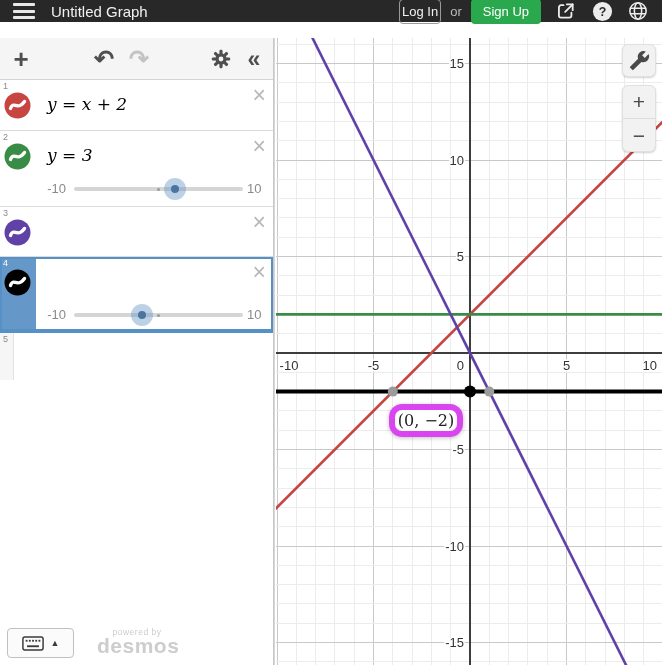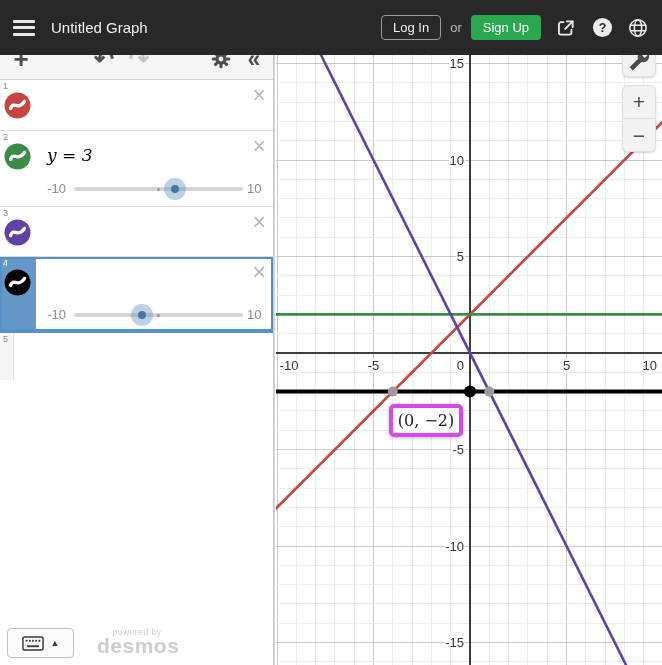--- a/index.html
+++ b/index.html
@@ -1,24 +1,24 @@
 <!DOCTYPE html>
 <html><head>
 <meta charset="utf-8">
 <style>
   * { margin:0; padding:0; box-sizing:border-box; }
   html,body { width:662px; height:665px; overflow:hidden; font-family:"Liberation Sans", sans-serif; background:#fff; }
 
   
-  .topbar { position:absolute; left:0; top:0; width:662px; height:55px; background:#282828; display:flex; align-items:center; z-index:30; }
+  .topbar { position:absolute; left:0; top:0; width:662px; height:22px; background:#282828; display:flex; align-items:center; z-index:30; }
   .hamburger { width:22px; height:16px; margin-left:13px; display:flex; flex-direction:column; justify-content:space-between; cursor:pointer; }
   .hamburger span { display:block; height:3px; background:#e8e8e8; border-radius:1px; }
   .graph-title { color:#f0f0f0; font-size:15px; margin-left:16px; }
   .topbar-right { margin-left:auto; display:flex; align-items:center; gap:9px; padding-right:13px; }
-  .login-btn { color:#f0f0f0; font-size:13px; border:1px solid #9a9a9a; border-radius:4px; padding:4px 11px; background:transparent; cursor:pointer; }
+  .login-btn { color:#f0f0f0; font-size:13px; border:1px solid #9a9a9a; border-radius:4px; padding:4px 2px; background:transparent; cursor:pointer; }
   .or-label { color:#bbb; font-size:13px; }
   .signup-btn { color:#fff; font-size:13px; border:none; border-radius:4px; padding:5px 12px; cursor:pointer; }
   .tb-icon { width:22px; height:22px; display:flex; align-items:center; justify-content:center; cursor:pointer; margin-left:5px; }
 
   
   .sidebar { position:absolute; left:0; top:38px; width:274px; height:627px; background:#fff; border-right:1px solid #c9c9c9; z-index:20; }
   .expr-toolbar { position:relative; height:42px; background:#f5f5f5; border-bottom:1px solid #d4d4d4; }
   .expr-toolbar .ticon { position:absolute; top:0; height:42px; display:flex; align-items:center; justify-content:center; color:#4f4f4f; cursor:pointer; }
   .ticon.add { left:8px; width:26px; font-size:26px; font-weight:bold; }
   .ticon.undo { left:90px; width:28px; font-size:24px; font-weight:bold; }
@@ -57,21 +57,21 @@
 
   
   .graph { position:absolute; left:274px; top:38px; width:388px; height:627px; background:#fff; border-left:1px solid #d6d6d6; }
   .graph svg.plot { position:absolute; left:1px; top:0; }
   .gbtn { position:absolute; background:#f2f2f2; border:1px solid #e0e0e0; box-shadow:0 1px 2px rgba(0,0,0,0.18); border-radius:6px; cursor:pointer; display:flex; align-items:center; justify-content:center; color:#4a4a4a; }
   .wrench-btn { top:6px; right:6px; width:34px; height:33px; }
   .zoom-stack { position:absolute; top:47px; right:6px; width:34px; height:67px; background:#f2f2f2; border:1px solid #e0e0e0; box-shadow:0 1px 2px rgba(0,0,0,0.18); border-radius:6px; overflow:hidden; }
   .zbtn { width:100%; height:33px; display:flex; align-items:center; justify-content:center; font-size:21px; color:#4a4a4a; cursor:pointer; }
   .zbtn.zin { border-bottom:1px solid #dcdcdc; }
 
-  .pt-tooltip { position:absolute; left:114px; top:366px; width:74px; height:33px; background:rgba(255,255,255,0.94); border:4px solid #d946ef; border-radius:5px; box-shadow:0 1px 4px rgba(0,0,0,0.25); display:flex; align-items:center; justify-content:center; font-family:"DejaVu Serif", serif; font-size:16px; color:#222; z-index:5; }
+  .pt-tooltip { position:absolute; left:114px; top:366px; width:74px; height:33px; background:rgba(255,255,255,0.94); border:6px solid #d946ef; border-radius:13px; box-shadow:0 1px 4px rgba(0,0,0,0.25); display:flex; align-items:center; justify-content:center; font-family:"DejaVu Serif", serif; font-size:16px; color:#222; z-index:5; }
 </style>
 </head>
 <body>
 
 <div class="topbar">
   <div class="hamburger">
       <span></span>
       <span></span>
       <span></span>
     </div>
@@ -131,20 +131,21 @@
   </div>
 
   <div class="row h-first">
     <span class="row-num">1</span>
     <span class="expr-icon">
       <svg width="27" height="27" viewBox="0 0 27 27">
           <circle cx="13.5" cy="13.5" r="13" fill="#c74440"></circle>
           <path d="M6.5 16.5 C 9.5 7.5, 13 20, 20.5 9.5" fill="none" stroke="#fff" stroke-width="3.4" stroke-linecap="round"></path>
         </svg>
     </span>
+    <span class="math">y = x + 2</span>
     <span class="close-x">×</span>
   </div>
 
   <div class="row h-slider">
     <span class="row-num">2</span>
     <span class="expr-icon">
       <svg width="27" height="27" viewBox="0 0 27 27">
           <circle cx="13.5" cy="13.5" r="13" fill="#388c46"></circle>
           <path d="M6.5 16.5 C 9.5 7.5, 13 20, 20.5 9.5" fill="none" stroke="#fff" stroke-width="3.4" stroke-linecap="round"></path>
         </svg>

